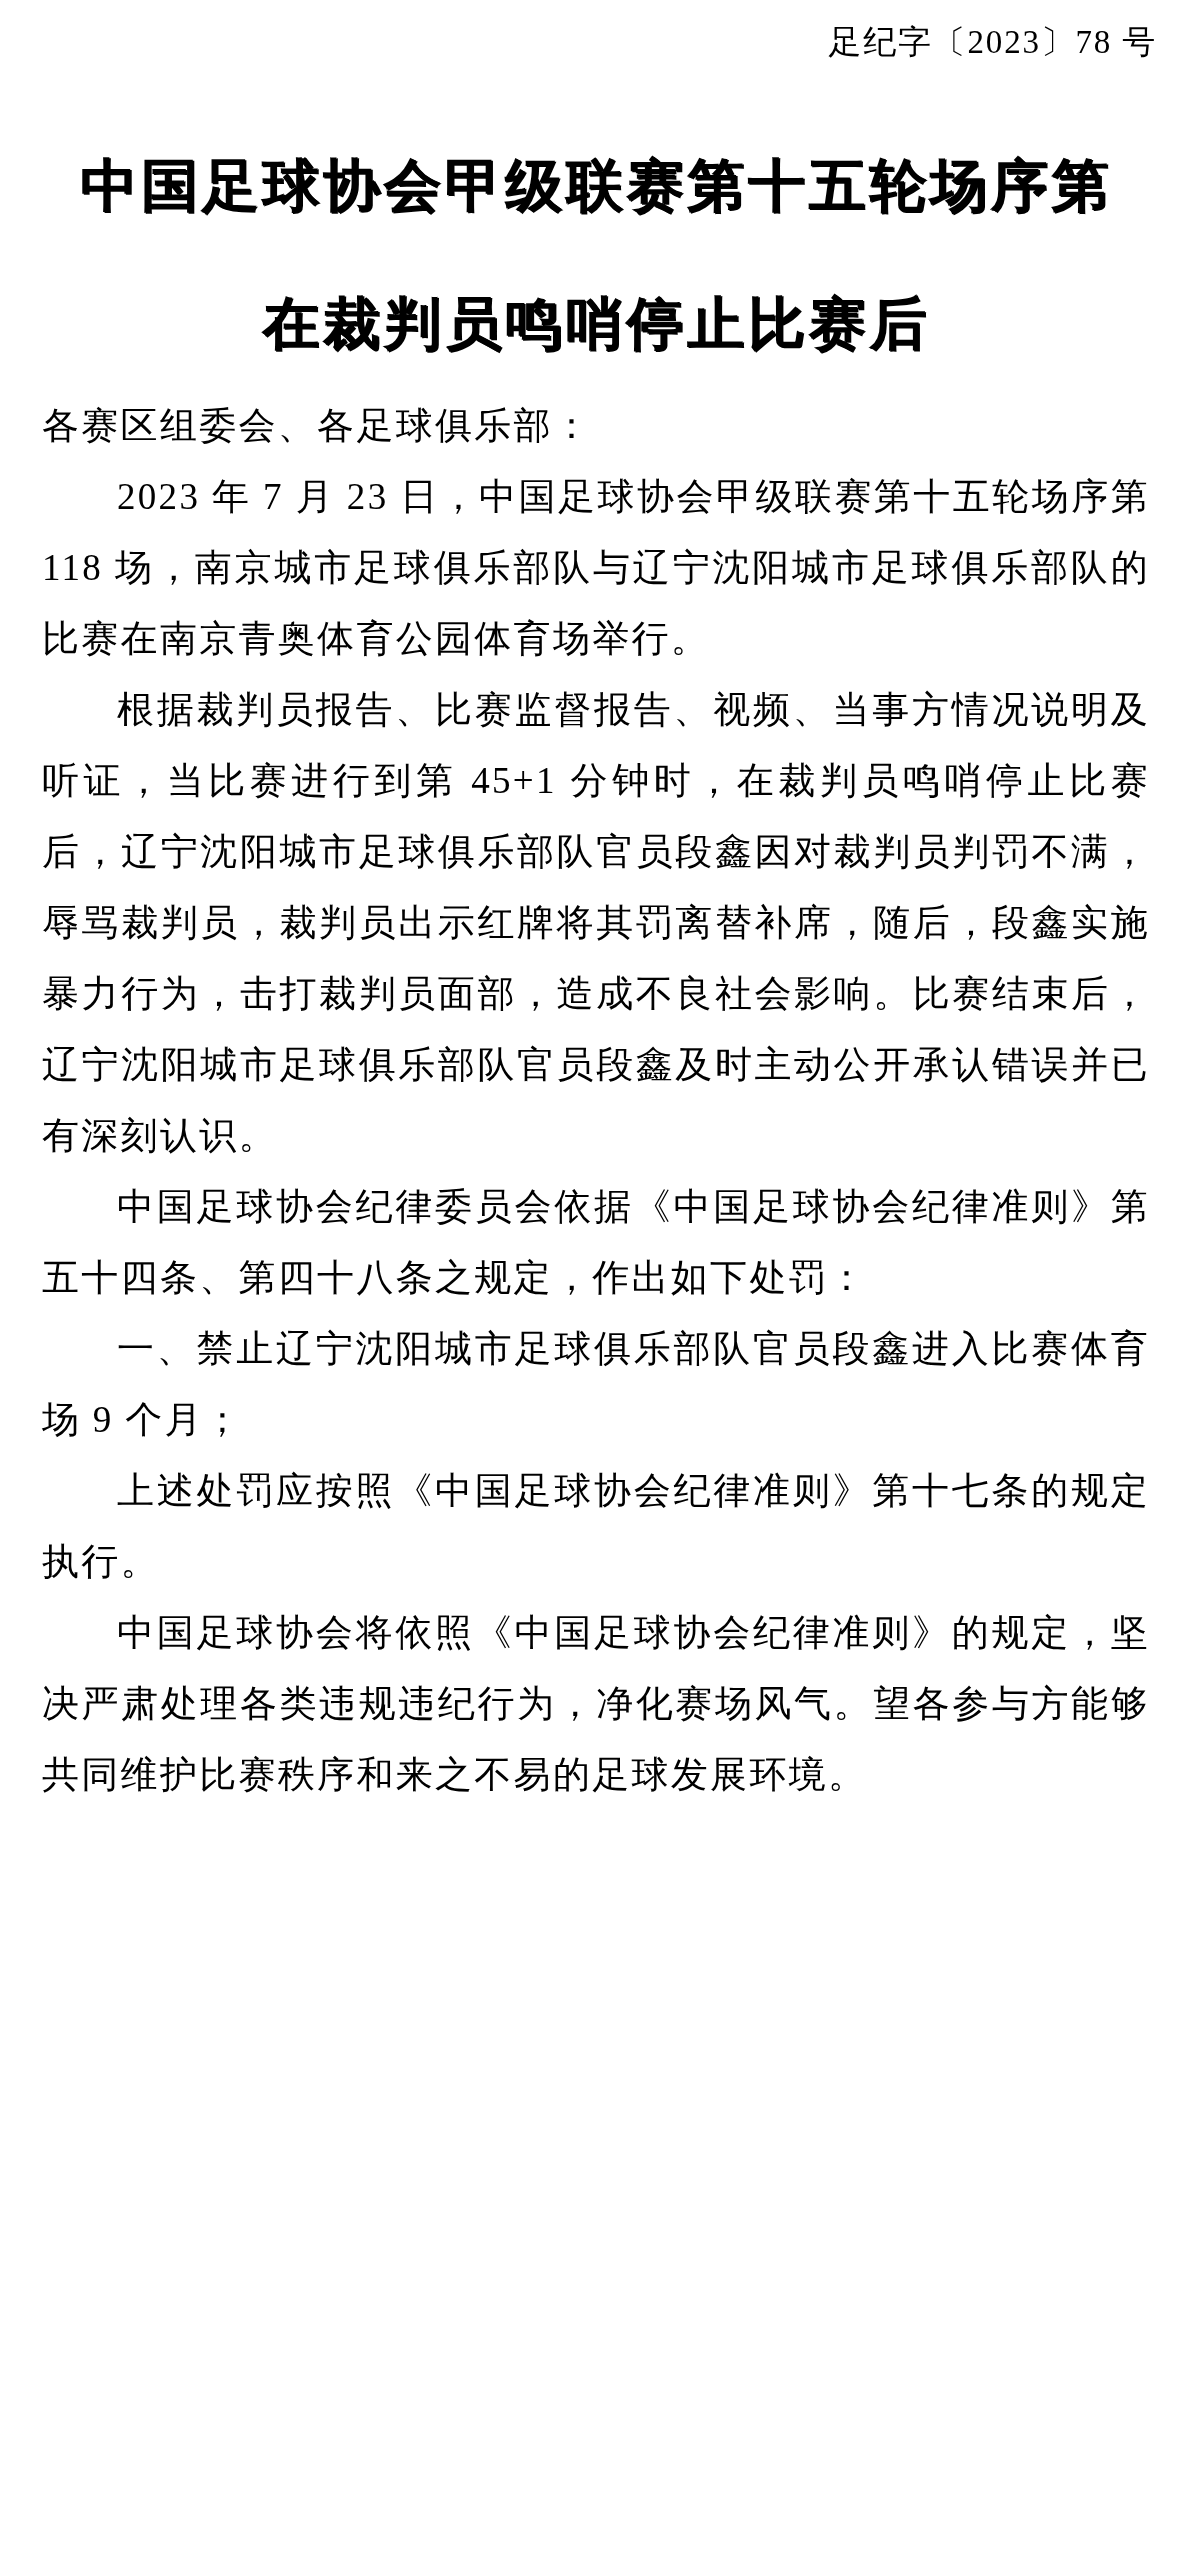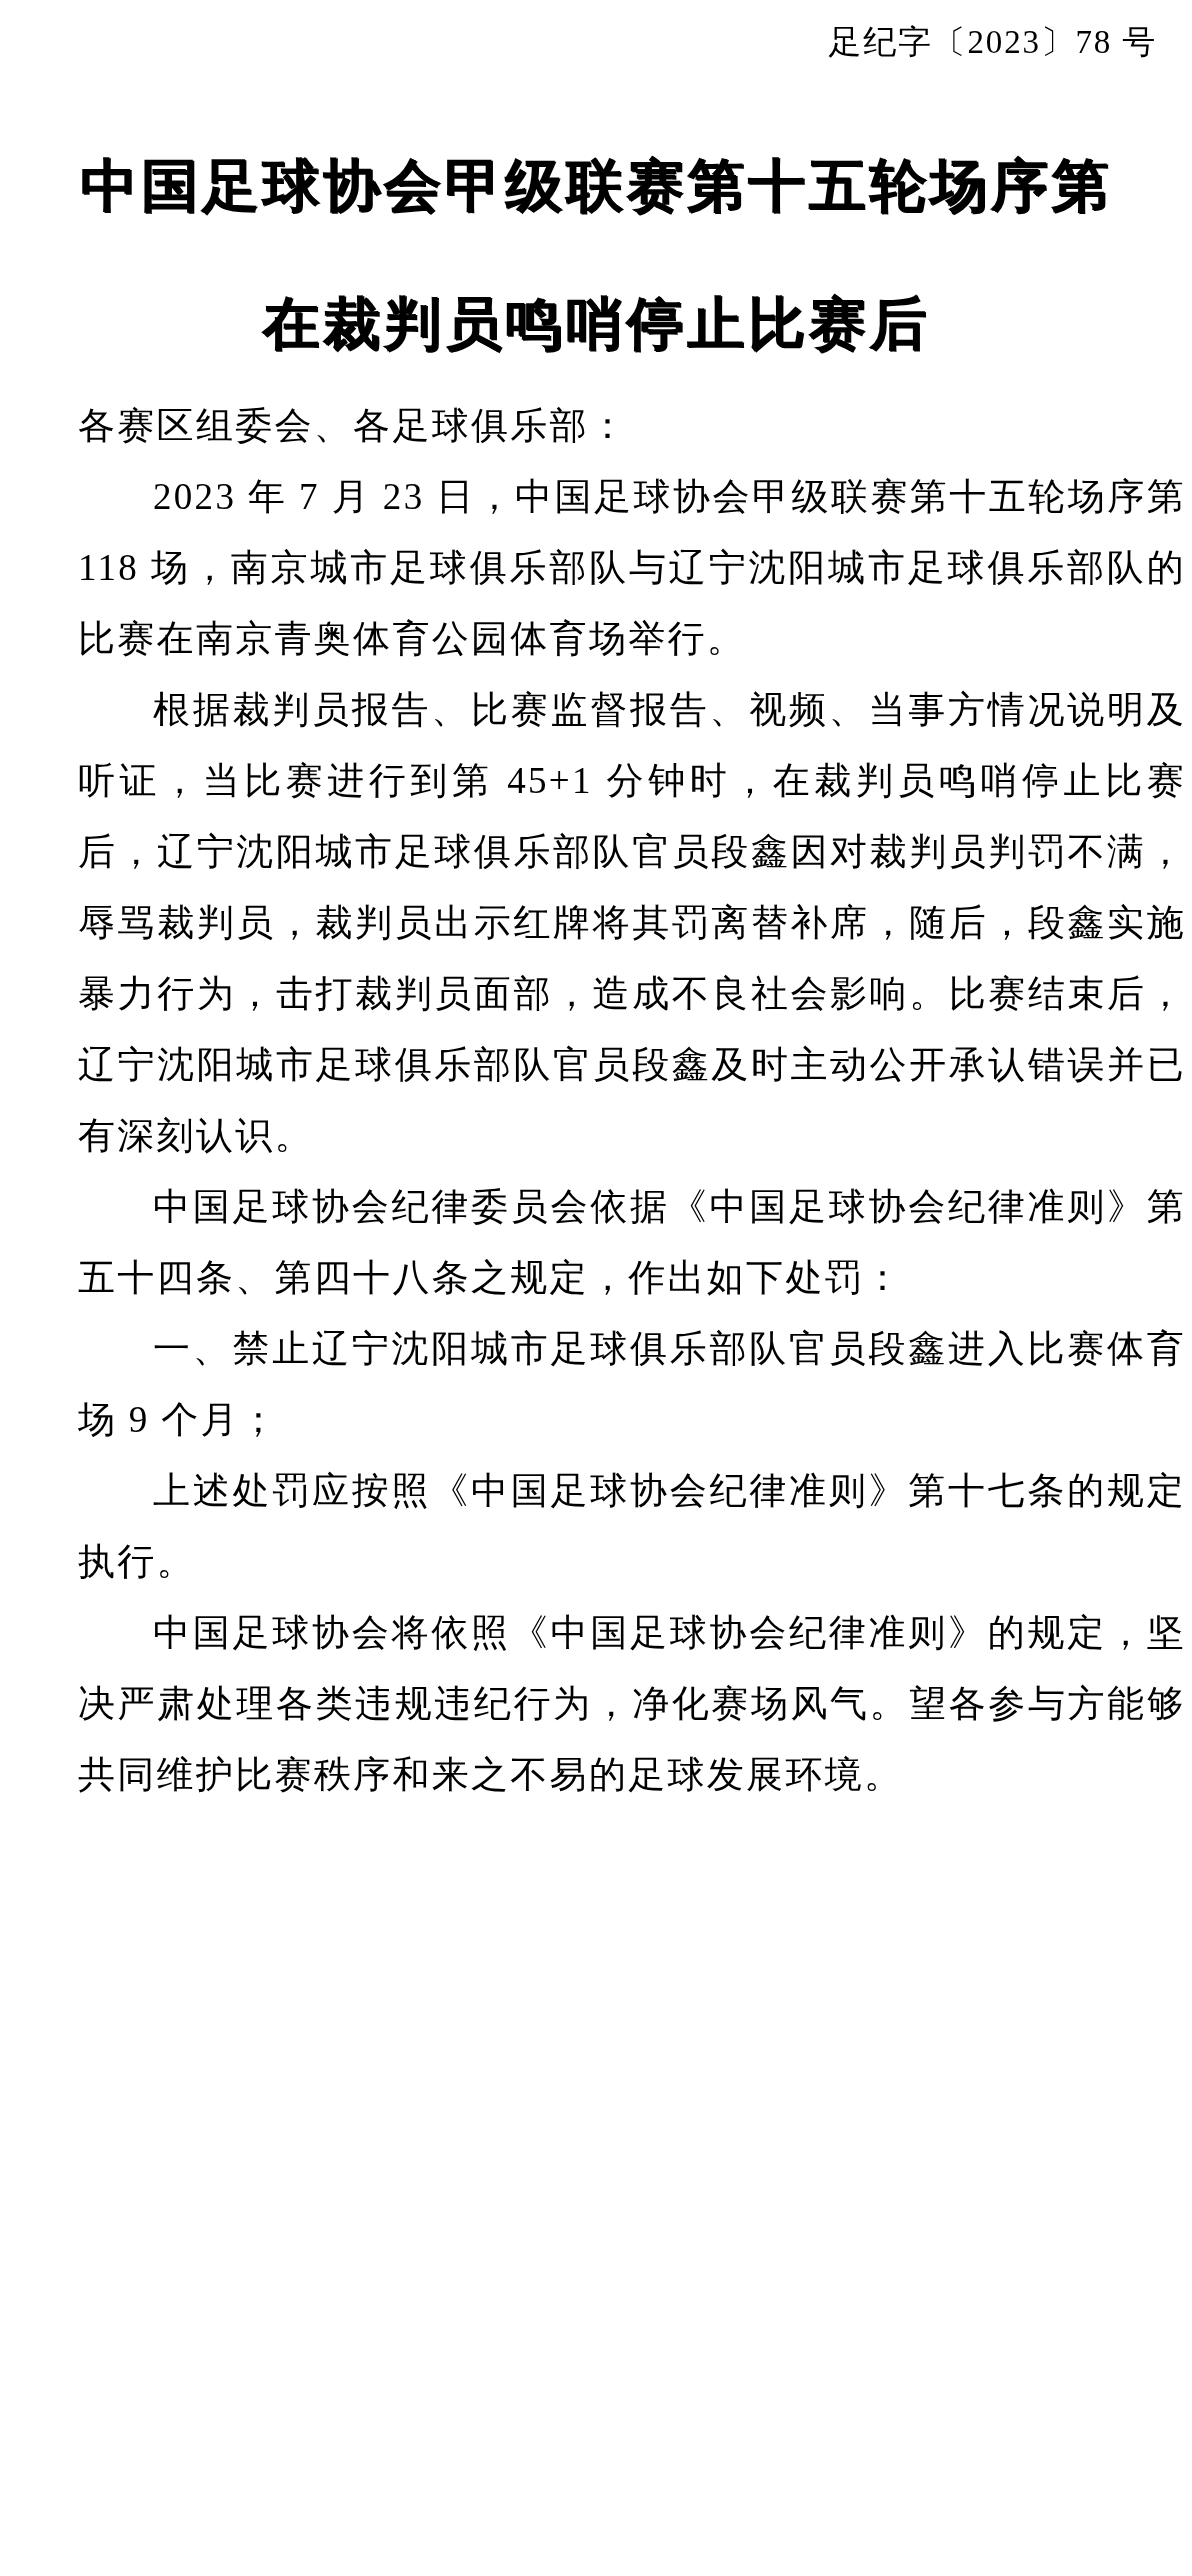--- a/index.html
+++ b/index.html
@@ -36,21 +36,20 @@
   }
   .body-text {
     position: absolute;
     top: 390px;
     left: 42px;
     width: 1108px;
     font-size: 37px;
     line-height: 71px;
     letter-spacing: 2.3px;
     text-align: justify;
-    margin-left: 36px;
   }
   .body-text p {
     margin: 0;
     text-indent: 75px;
   }
   .body-text p.salutation {
     text-indent: 0;
   }
   .colophon {
     position: absolute;

